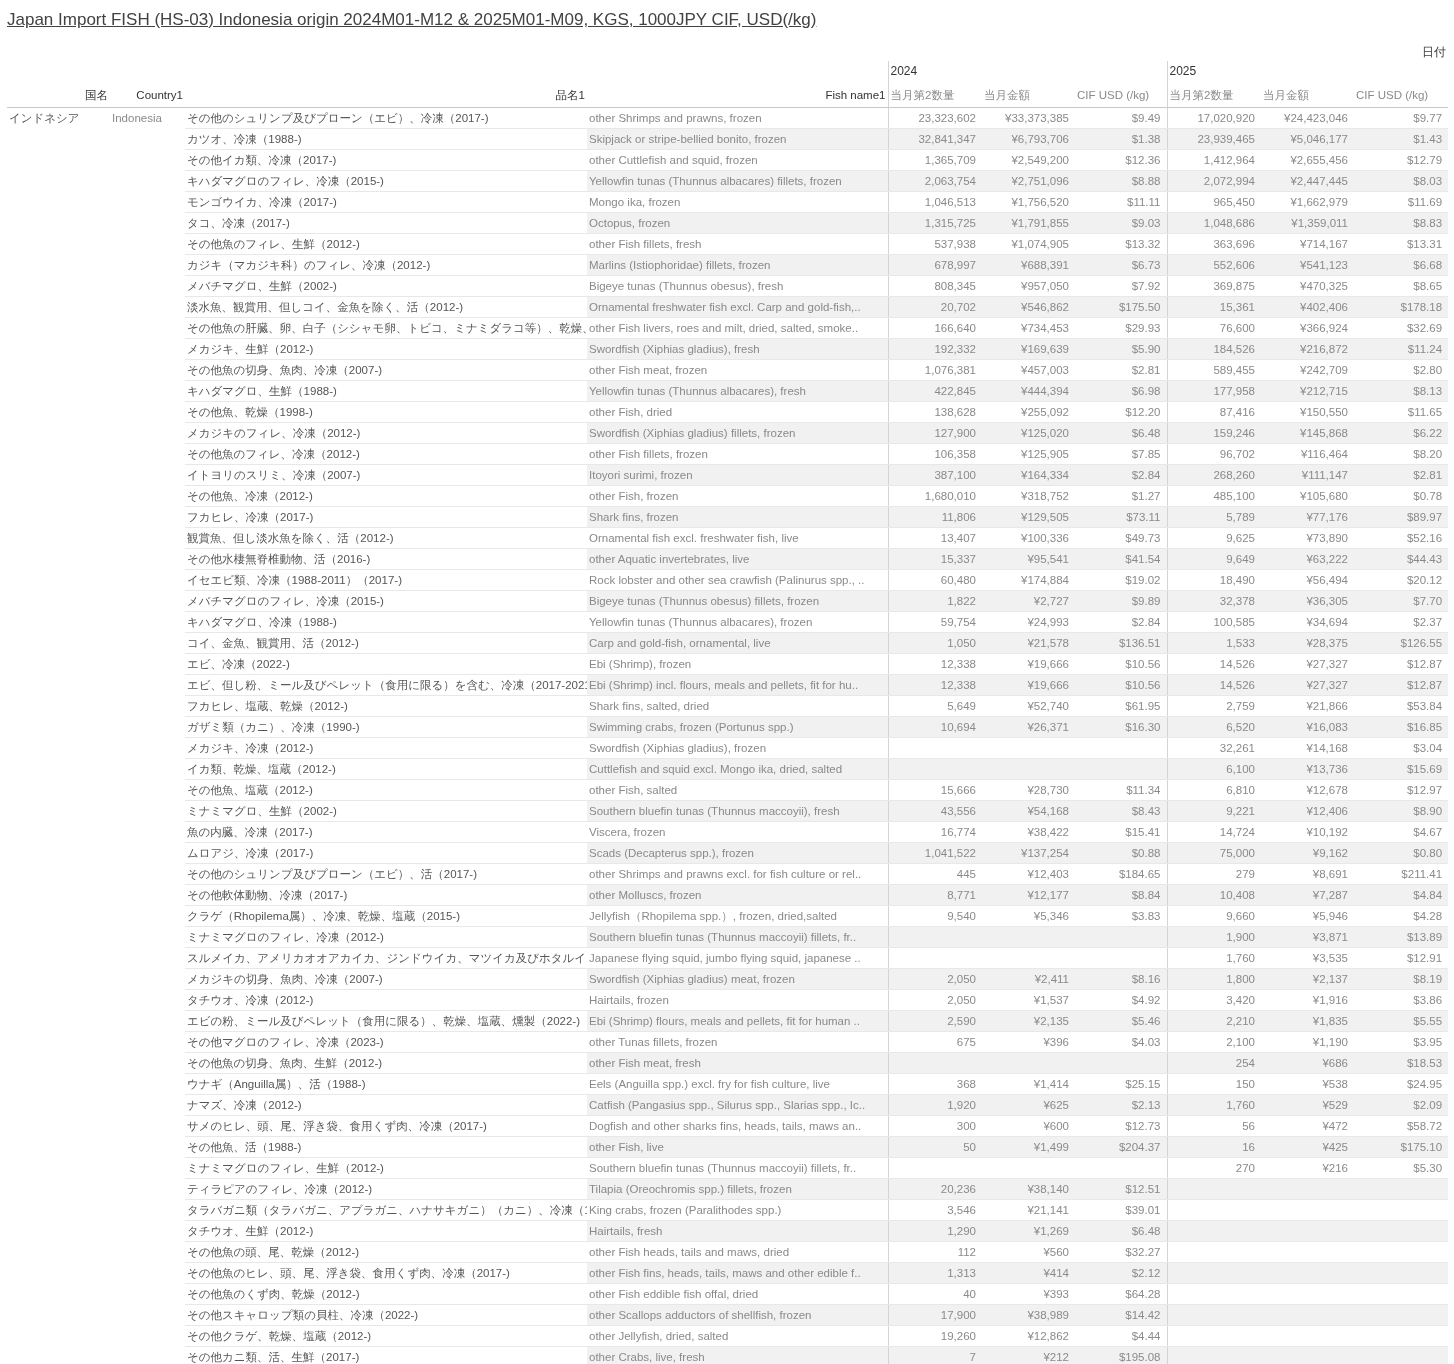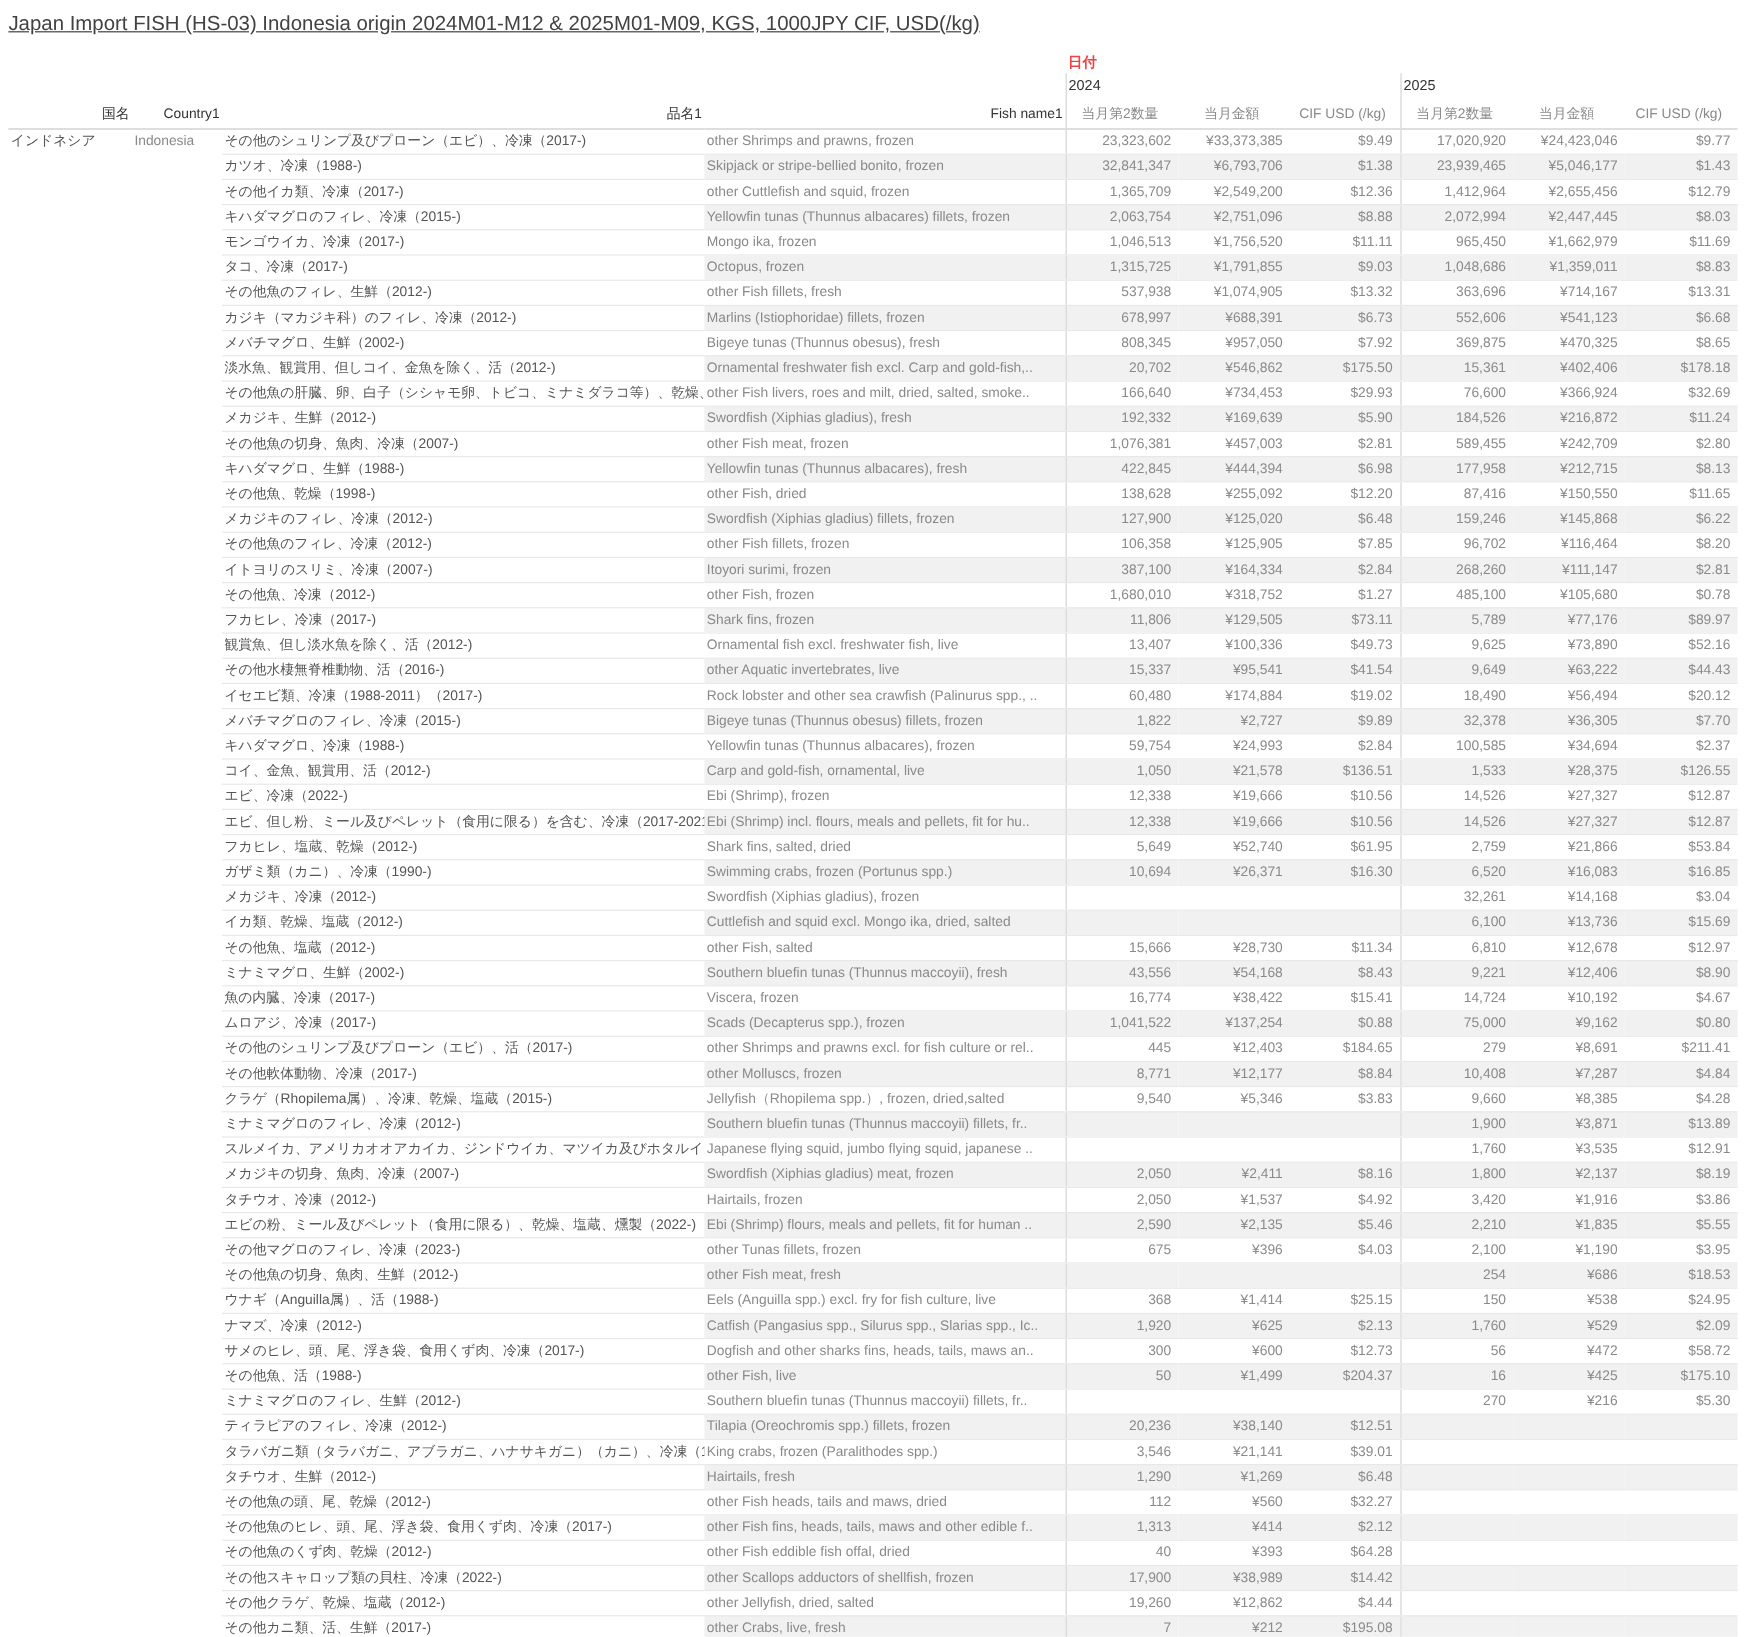--- a/index.html
+++ b/index.html
@@ -3,26 +3,26 @@
 <meta charset="utf-8">
 <style>
   html,body{margin:0;padding:0;background:#ffffff;}
   body{width:1454px;height:1364px;font-family:"Liberation Sans","DejaVu Sans",sans-serif;overflow:hidden;}
   .page{padding:9px 6px 0 7px;}
   .title{font-size:17px;color:#424242;line-height:22px;margin:0 0 13px 0;white-space:nowrap;text-decoration:underline;}
   table{border-collapse:collapse;table-layout:fixed;width:1441px;}
   td{box-sizing:border-box;padding:0 2px;height:20px;font-size:11.5px;line-height:20px;
      color:#8a8a8a;white-space:nowrap;overflow:hidden;}
   
-  tr.r-date td{height:17px;line-height:17px;border:none;text-align:left;color:#ef4444;font-size:12px;font-weight:bold;}
+  tr.r-date td{height:17px;line-height:17px;border:none;text-align:right;color:#404040;font-size:12px;}
   tr.r-year td{height:20px;line-height:20px;color:#333;font-size:12px;}
   tr.r-cols td{height:26px;vertical-align:bottom;padding-bottom:5px;line-height:14px;
                border-bottom:1px solid #c9c9c9;}
   .colh-dim{color:#333;text-align:right;}
-  .colh-num{color:#8a8a8a;text-align:center;padding-right:6px;}
+  .colh-num{color:#8a8a8a;text-align:left;padding-right:6px;}
   
   tbody td{border-bottom:1px solid #e8e8e8;}
   td.country{border-bottom:none;vertical-align:top;padding-top:0px;line-height:20px;}
   .jp{color:#555555;}
   .en{color:#8a8a8a;}
   .num{text-align:right;padding-right:6px;}
   tbody tr:nth-child(even) .band{background:#f1f1f1;}
   .vline{border-left:1px solid #d4d4d4;}
 </style>
 </head>
@@ -450,21 +450,21 @@
     <td class="num band">¥7,287</td>
     <td class="num band">$4.84</td>
   </tr>
         <tr>
     <td class="jp">クラゲ（Rhopilema属）、冷凍、乾燥、塩蔵（2015-)</td>
     <td class="en band">Jellyfish（Rhopilema spp.）, frozen, dried,salted</td>
     <td class="num band vline">9,540</td>
     <td class="num band">¥5,346</td>
     <td class="num band">$3.83</td>
     <td class="num band vline">9,660</td>
-    <td class="num band">¥8,385</td>
+    <td class="num band">¥5,946</td>
     <td class="num band">$4.28</td>
   </tr>
         <tr>
     <td class="jp">ミナミマグロのフィレ、冷凍（2012-)</td>
     <td class="en band">Southern bluefin tunas (Thunnus maccoyii) fillets, fr..</td>
     <td class="num band vline"></td>
     <td class="num band"></td>
     <td class="num band"></td>
     <td class="num band vline">1,900</td>
     <td class="num band">¥3,871</td>

